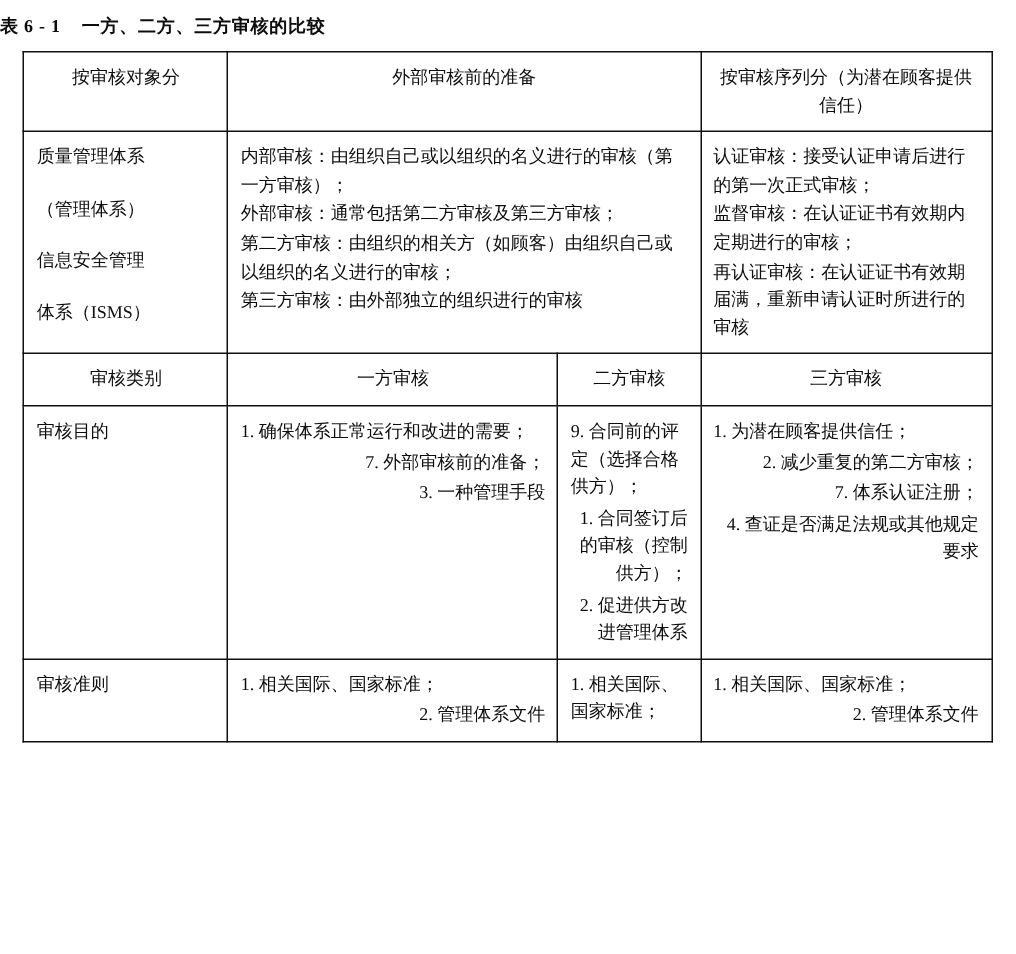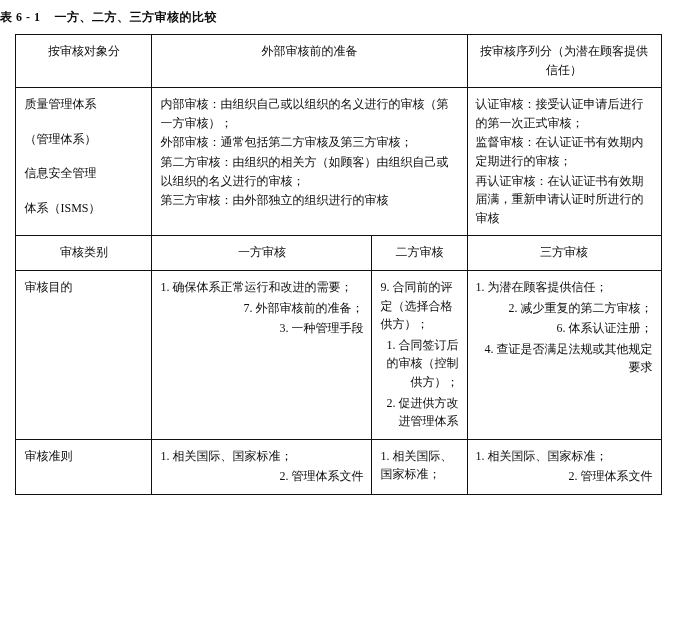--- a/index.html
+++ b/index.html
@@ -135,21 +135,21 @@
           <p class="listline">3. 一种管理手段</p>
         </td>
         <td>
           <p class="listline">9. 合同前的评定（选择合格供方）；</p>
           <p class="listline">1. 合同签订后的审核（控制供方）；</p>
           <p class="listline">2. 促进供方改进管理体系</p>
         </td>
         <td>
           <p class="listline">1. 为潜在顾客提供信任；</p>
           <p class="listline">2. 减少重复的第二方审核；</p>
-          <p class="listline">6. 体系认证注册；</p>
+          <p class="listline">7. 体系认证注册；</p>
           <p class="listline">4. 查证是否满足法规或其他规定要求</p>
         </td>
       </tr>
 
       <tr>
         <td class="label-cell">审核准则</td>
         <td colspan="2">
           <p class="listline">1. 相关国际、国家标准；</p>
           <p class="listline">2. 管理体系文件</p>
         </td>

